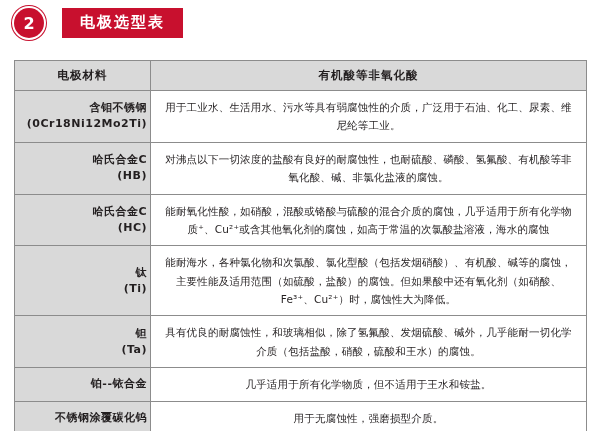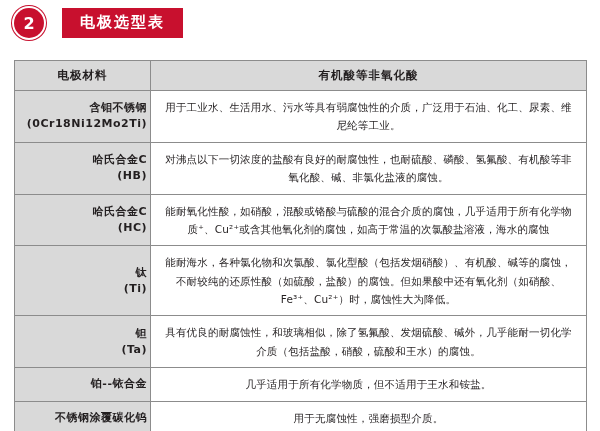--- a/index.html
+++ b/index.html
@@ -144,21 +144,21 @@
             <div>哈氏合金C</div>
             <div>(HC)</div>
           </td>
           <td class="desccell">能耐氧化性酸，如硝酸，混酸或铬酸与硫酸的混合介质的腐蚀，几乎适用于所有化学物质⁺、Cu²⁺或含其他氧化剂的腐蚀，如高于常温的次氯酸盐溶液，海水的腐蚀</td>
         </tr>
         <tr>
           <td class="matcell">
             <div>钛</div>
             <div>(Ti)</div>
           </td>
-          <td class="desccell">能耐海水，各种氯化物和次氯酸、氯化型酸（包括发烟硝酸）、有机酸、碱等的腐蚀，不耐较纯的还原性酸（如硫酸，盐酸）的腐蚀。但如果酸中还有氧化剂（如硝酸、Fe³⁺、Cu²⁺）时，腐蚀性大为降低。</td>
+          <td class="desccell">能耐海水，各种氯化物和次氯酸、氯化型酸（包括发烟硝酸）、有机酸、碱等的腐蚀，主要性能及适用范围（如硫酸，盐酸）的腐蚀。但如果酸中还有氧化剂（如硝酸、Fe³⁺、Cu²⁺）时，腐蚀性大为降低。</td>
         </tr>
         <tr>
           <td class="matcell">
             <div>钽</div>
             <div>(Ta)</div>
           </td>
           <td class="desccell">具有优良的耐腐蚀性，和玻璃相似，除了氢氟酸、发烟硫酸、碱外，几乎能耐一切化学介质（包括盐酸，硝酸，硫酸和王水）的腐蚀。</td>
         </tr>
         <tr>
           <td class="matcell">

